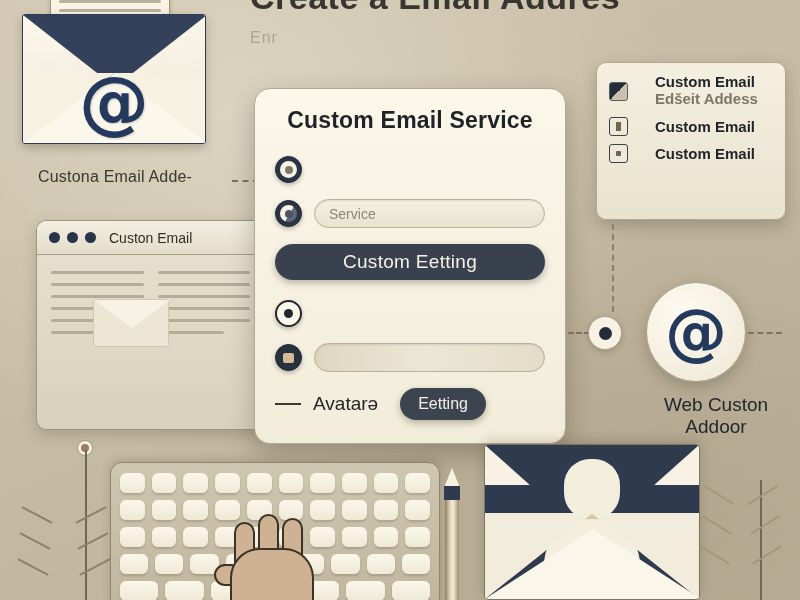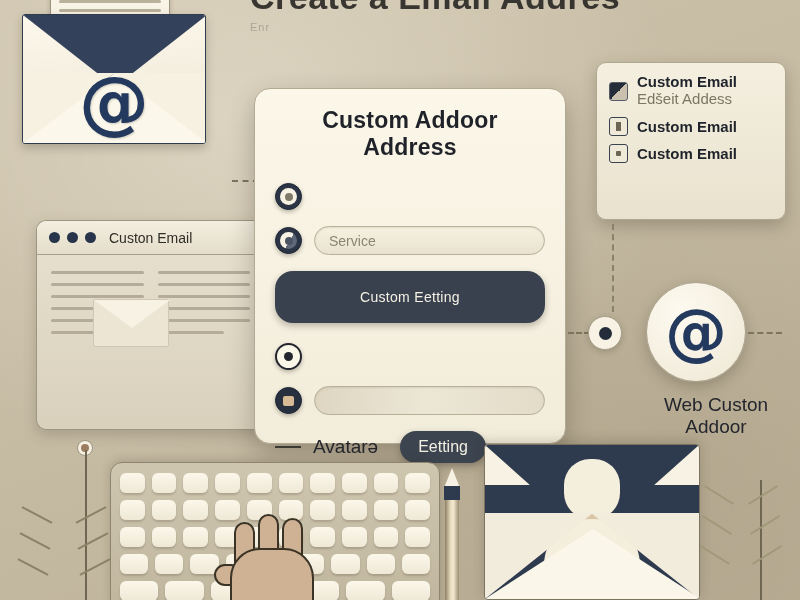--- a/index.html
+++ b/index.html
@@ -21,21 +21,21 @@
   #headline { left: 250px; top: -22px; width: 420px; text-align: left; }
   #headline .title {
     font-size: 34px; font-weight: bold; color: #2c2a26; letter-spacing: .5px;
     white-space: nowrap; opacity: .92;
   }
   #headline .subtitle {
     font-size: 19px; color: #2e2c28; margin-top: 6px; letter-spacing: .3px;
     opacity: .88;
   }
   #headline .ghost {
-    font-size: 11px; color: rgba(90,84,70,.35); margin-top: 4px; letter-spacing: 1px;
+    font-size: 16px; color: rgba(90,84,70,.35); margin-top: 12px; letter-spacing: 1px;
   }
 
   
   #envelope-top { left: 14px; top: -14px; width: 200px; height: 168px; }
   .env-letter {
     position: absolute; left: 36px; top: -6px; width: 120px; height: 104px;
     background: linear-gradient(180deg,#fbf7ea,#efe9d7);
     border: 1px solid #9b937f; border-radius: 2px;
     padding: 10px 8px 0 8px;
     box-shadow: 0 2px 5px rgba(60,52,36,.22);
@@ -147,55 +147,55 @@
     display: flex; align-items: center; padding: 0 14px;
     font-size: 14px; color: #8d8573;
     box-shadow: inset 0 1px 2px rgba(120,110,88,.18);
   }
   .field.blank { color: transparent; background: linear-gradient(90deg,#ded6c1,#ece6d5 48%, #e3dcc8); }
   .field .trail {
     margin-left: auto; width: 7px; height: 9px; border-radius: 1px;
     background: #9a927e;
   }
   .cta {
-    height: 52px; border-radius: 18px; background: #39414f;
-    color: #f5f1e4; font-size: 14px; display: flex; align-items: center;
+    height: 36px; border-radius: 18px; background: #39414f;
+    color: #f5f1e4; font-size: 19px; display: flex; align-items: center;
     justify-content: center; letter-spacing: .3px; margin: 6px 0 20px 0;
     box-shadow: 0 3px 7px rgba(40,34,22,.3);
   }
   .card-footer { display: flex; align-items: center; gap: 12px; margin-top: 14px; }
   .card-footer .dash { width: 26px; height: 2px; background: #3b3a33; }
   .card-footer .flabel { font-size: 19px; color: #24262c; }
   .pill {
     margin-left: 10px; padding: 7px 18px; border-radius: 16px; background: #3c4450;
     color: #f2eee1; font-size: 16px; box-shadow: 0 3px 7px rgba(40,34,22,.3);
   }
 
   
   #right-panel {
     left: 596px; top: 62px; width: 190px; height: 158px;
     background: linear-gradient(180deg,#f4efdf,#e9e2ce);
     border-radius: 10px; border: 1px solid #b0a78f;
     box-shadow: 0 6px 16px rgba(52,44,30,.25);
     padding: 10px 12px;
   }
-  .pr { display: flex; align-items: center; gap: 9px; margin-bottom: 8px; }
+  .pr { display: flex; align-items: center; gap: 27px; margin-bottom: 8px; }
   .pr .chk {
     width: 19px; height: 19px; border-radius: 3px; flex: none;
     background: linear-gradient(135deg,#252d3a 50%, #c9c1ad 50%);
     border: 1px solid #555d68;
   }
   .pr .chk.box {
     background: #efe9d8; border: 1px solid #3a4250;
     display: flex; align-items: center; justify-content: center;
   }
   .pr .chk.box i { width: 5px; height: 9px; background: #6c6554; display: block; }
   .pr .chk.box.sm i { width: 5px; height: 5px; border-radius: 1px; }
   .pr .ptxt { font-size: 15px; color: #1f232b; font-weight: bold; white-space: nowrap; }
-  .pr .ptxt.muted { color: #7c7664; font-weight: normal; }
+  .pr .ptxt.muted { color: #7c7664; font-weight: bold; }
   .pr.stack { flex-direction: column; align-items: flex-start; gap: 0; margin-bottom: 2px; }
 
   
   #at-circle {
     left: 646px; top: 282px; width: 100px; height: 100px; border-radius: 50%;
     background: radial-gradient(circle at 35% 30%, #fdfaf0, #eee7d4);
     border: 1px solid #aaa28c;
     box-shadow: 0 5px 14px rgba(52,44,30,.25);
     display: flex; align-items: center; justify-content: center;
   }
@@ -333,20 +333,21 @@
     </div>
     <div class="env-body">
       <div class="env-flap-in"></div>
       <div class="env-fold-l"></div>
       <div class="env-fold-r"></div>
       <div class="env-bottom"></div>
       <div class="env-at">@</div>
     </div>
   </div>
 
+  <div class="abs" id="left-caption">Custona Email Adde-</div>
   <div class="abs" id="dash-left"></div>
 
   <div class="abs" id="browser">
     <div class="bar">
       <span class="dot"></span>
       <span class="dot"></span>
       <span class="dot"></span>
       <span class="btitle">Custon Email</span>
     </div>
     <div class="content">
@@ -364,21 +365,21 @@
           <div class="bl"></div>
         <div class="bl"></div>
           <div class="bl"></div>
           <div class="bl short"></div>
       </div>
       <div class="mini-env"></div>
     </div>
   </div>
 
   <div class="abs" id="card">
-    <div class="card-title">Custom Addoor Address</div>
+    <div class="card-title">Custom Email Service</div>
 
     <div class="row">
       <span class="radio">
           <span class="ring">
             <i></i>
           </span>
         </span>
     </div>
 
     <div class="row">

